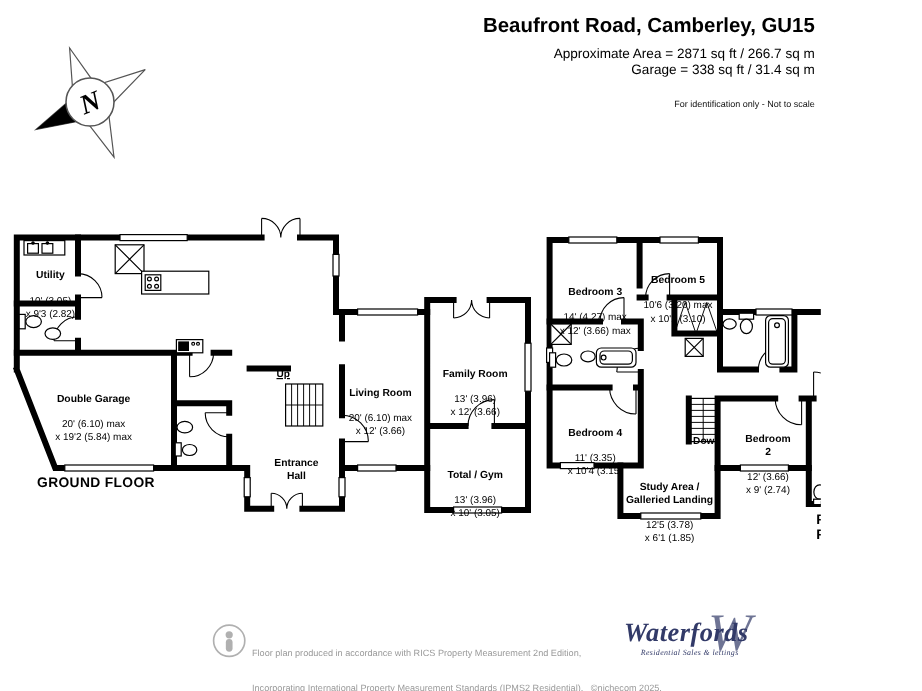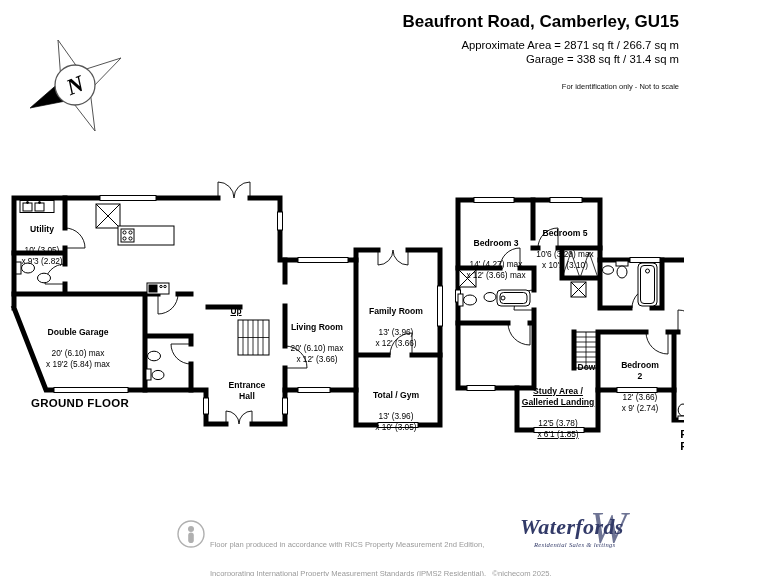--- a/index.html
+++ b/index.html
@@ -263,26 +263,31 @@
   <div class="rl" style="left:496px;top:227px;">
     <div class="rn">Bedroom 3</div>
     <div class="rd">14' (4.27) max
 x 12' (3.66) max</div>
   </div>
   <div class="rl" style="left:565px;top:217px;">
     <div class="rn">Bedroom 5</div>
     <div class="rd">10'6 (3.20) max
 x 10'2 (3.10)</div>
   </div>
+  <div class="rl" style="left:496px;top:344px;">
+    <div class="rn">Bedroom 4</div>
+    <div class="rd">11' (3.35)
+x 10'4 (3.15)</div>
+  </div>
   <div class="rl" style="left:640px;top:349px;">
     <div class="rn">Bedroom 2</div>
     <div class="rd">12' (3.66)
 x 9' (2.74)</div>
   </div>
-  <div class="rl" style="left:558px;top:375px;text-decoration:underline;">
+  <div class="rl" style="left:558px;top:389px;">
     <div class="rn">Study Area /
 Galleried Landing</div>
     <div class="rd">12'5 (3.78)
 x 6'1 (1.85)</div>
   </div>
   <div class="stairlbl" style="left:589px;top:362px;">Down</div>
   <div class="floorcap" style="left:701px;top:428px;">FIRST FLOOR</div>
 
   <svg class="f-icon" width="30" height="30" viewBox="0 0 30 30">
     <circle cx="15" cy="15" r="13" fill="none" stroke="#b0b0b0" stroke-width="1.4"></circle>

